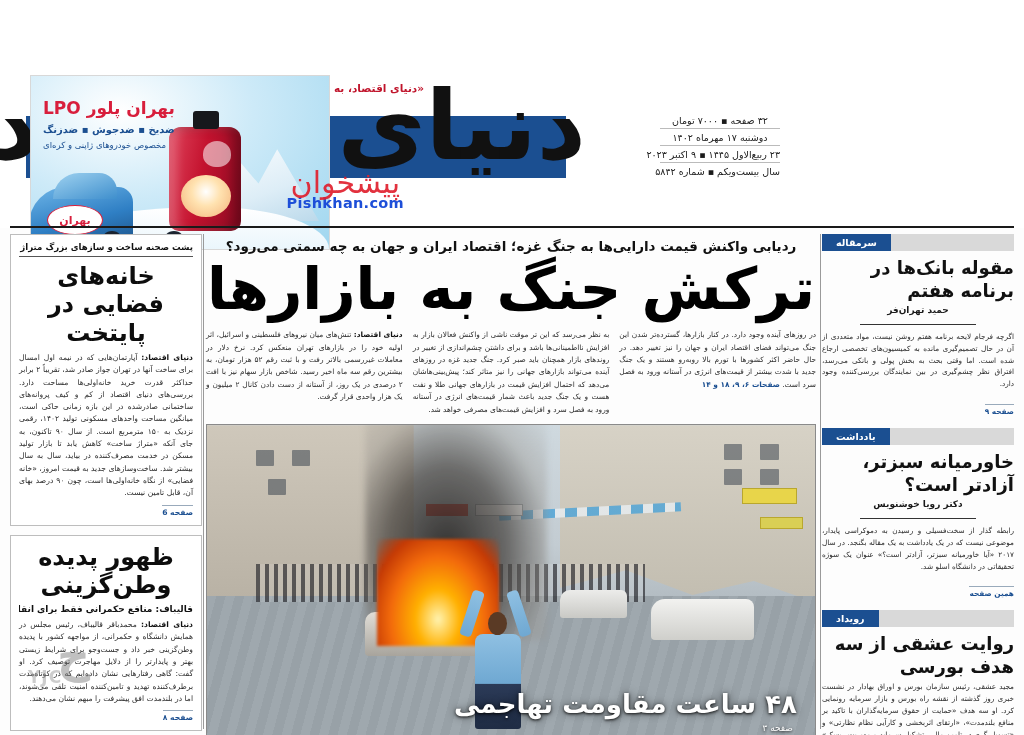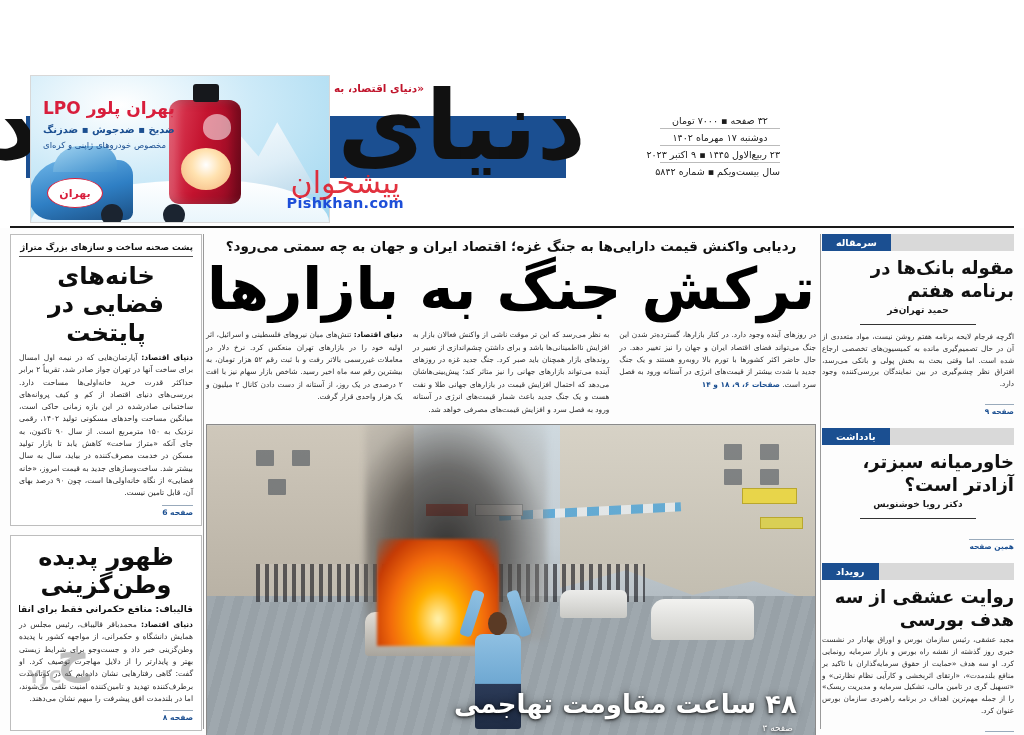--- a/index.html
+++ b/index.html
@@ -51,21 +51,21 @@
     text-align: left; direction: rtl;
   }
   .info-col .line {
     font-size: 9.5px; color: #1a1a1a; padding: 2.5px 0;
     border-bottom: 0.6px solid #bbb; white-space: nowrap; text-align: center;
   }
   .info-col .line:last-child { border-bottom: none; }
 
   
   .ad {
-    position: absolute; top: 75px; right: 694px; width: 300px; height: 148px;
+    position: absolute; top: 75px; right: 694px; width: 300px; height: 175px;
     border: 1px solid #d8d8d8; overflow: hidden;
     background: linear-gradient(180deg, #bfe6f7 0%, #e8f6fd 55%, #ffffff 100%);
   }
   .ad .sky { position: absolute; inset: 0;
     background: radial-gradient(ellipse at 30% 20%, #ffffff 0%, #cdeaf8 45%, #9fd6ef 100%); }
   .ad .mountain {
     position: absolute; bottom: 28px; right: 10px; width: 110px; height: 78px;
     background: linear-gradient(160deg,#ffffff 0%, #dfeef7 60%, #bcd9ea 100%);
     clip-path: polygon(0% 100%, 28% 24%, 45% 52%, 62% 8%, 100% 100%);
     opacity: .95;
@@ -478,20 +478,21 @@
     </div>
 
     <div class="rart">
       <div class="sec-head">
         <span class="fill"></span>
         <span class="tag">یادداشت</span>
       </div>
       <h3>خاورمیانه سبزتر، آزادتر است؟</h3>
       <div class="author">دکتر رویا خوشنویس</div>
       <div class="author-rule"></div>
+      <div class="body">رابطه گذار از سخت‌فسیلی و رسیدن به دموکراسی پایدار، موضوعی نیست که در یک یادداشت به یک مقاله بگنجد. در سال ۲۰۱۷ «آیا خاورمیانه سبزتر، آزادتر است؟» عنوان یک سوژه تحقیقاتی در دانشگاه اسلو شد.</div>
       <div class="pageref">همین صفحه</div>
     </div>
 
     <div class="rart">
       <div class="sec-head">
         <span class="fill"></span>
         <span class="tag">رویداد</span>
       </div>
       <h3>روایت عشقی از سه هدف بورسی</h3>
       <div class="body">مجید عشقی، رئیس سازمان بورس و اوراق بهادار در نشست خبری روز گذشته از نقشه راه بورس و بازار سرمایه رونمایی کرد. او سه هدف «حمایت از حقوق سرمایه‌گذاران با تاکید بر منافع بلندمدت»، «ارتقای اثربخشی و کارآیی نظام نظارتی» و «تسهیل گری در تامین مالی، تشکیل سرمایه و مدیریت ریسک» را از جمله مهم‌ترین اهداف در برنامه راهبردی سازمان بورس عنوان کرد.</div>

